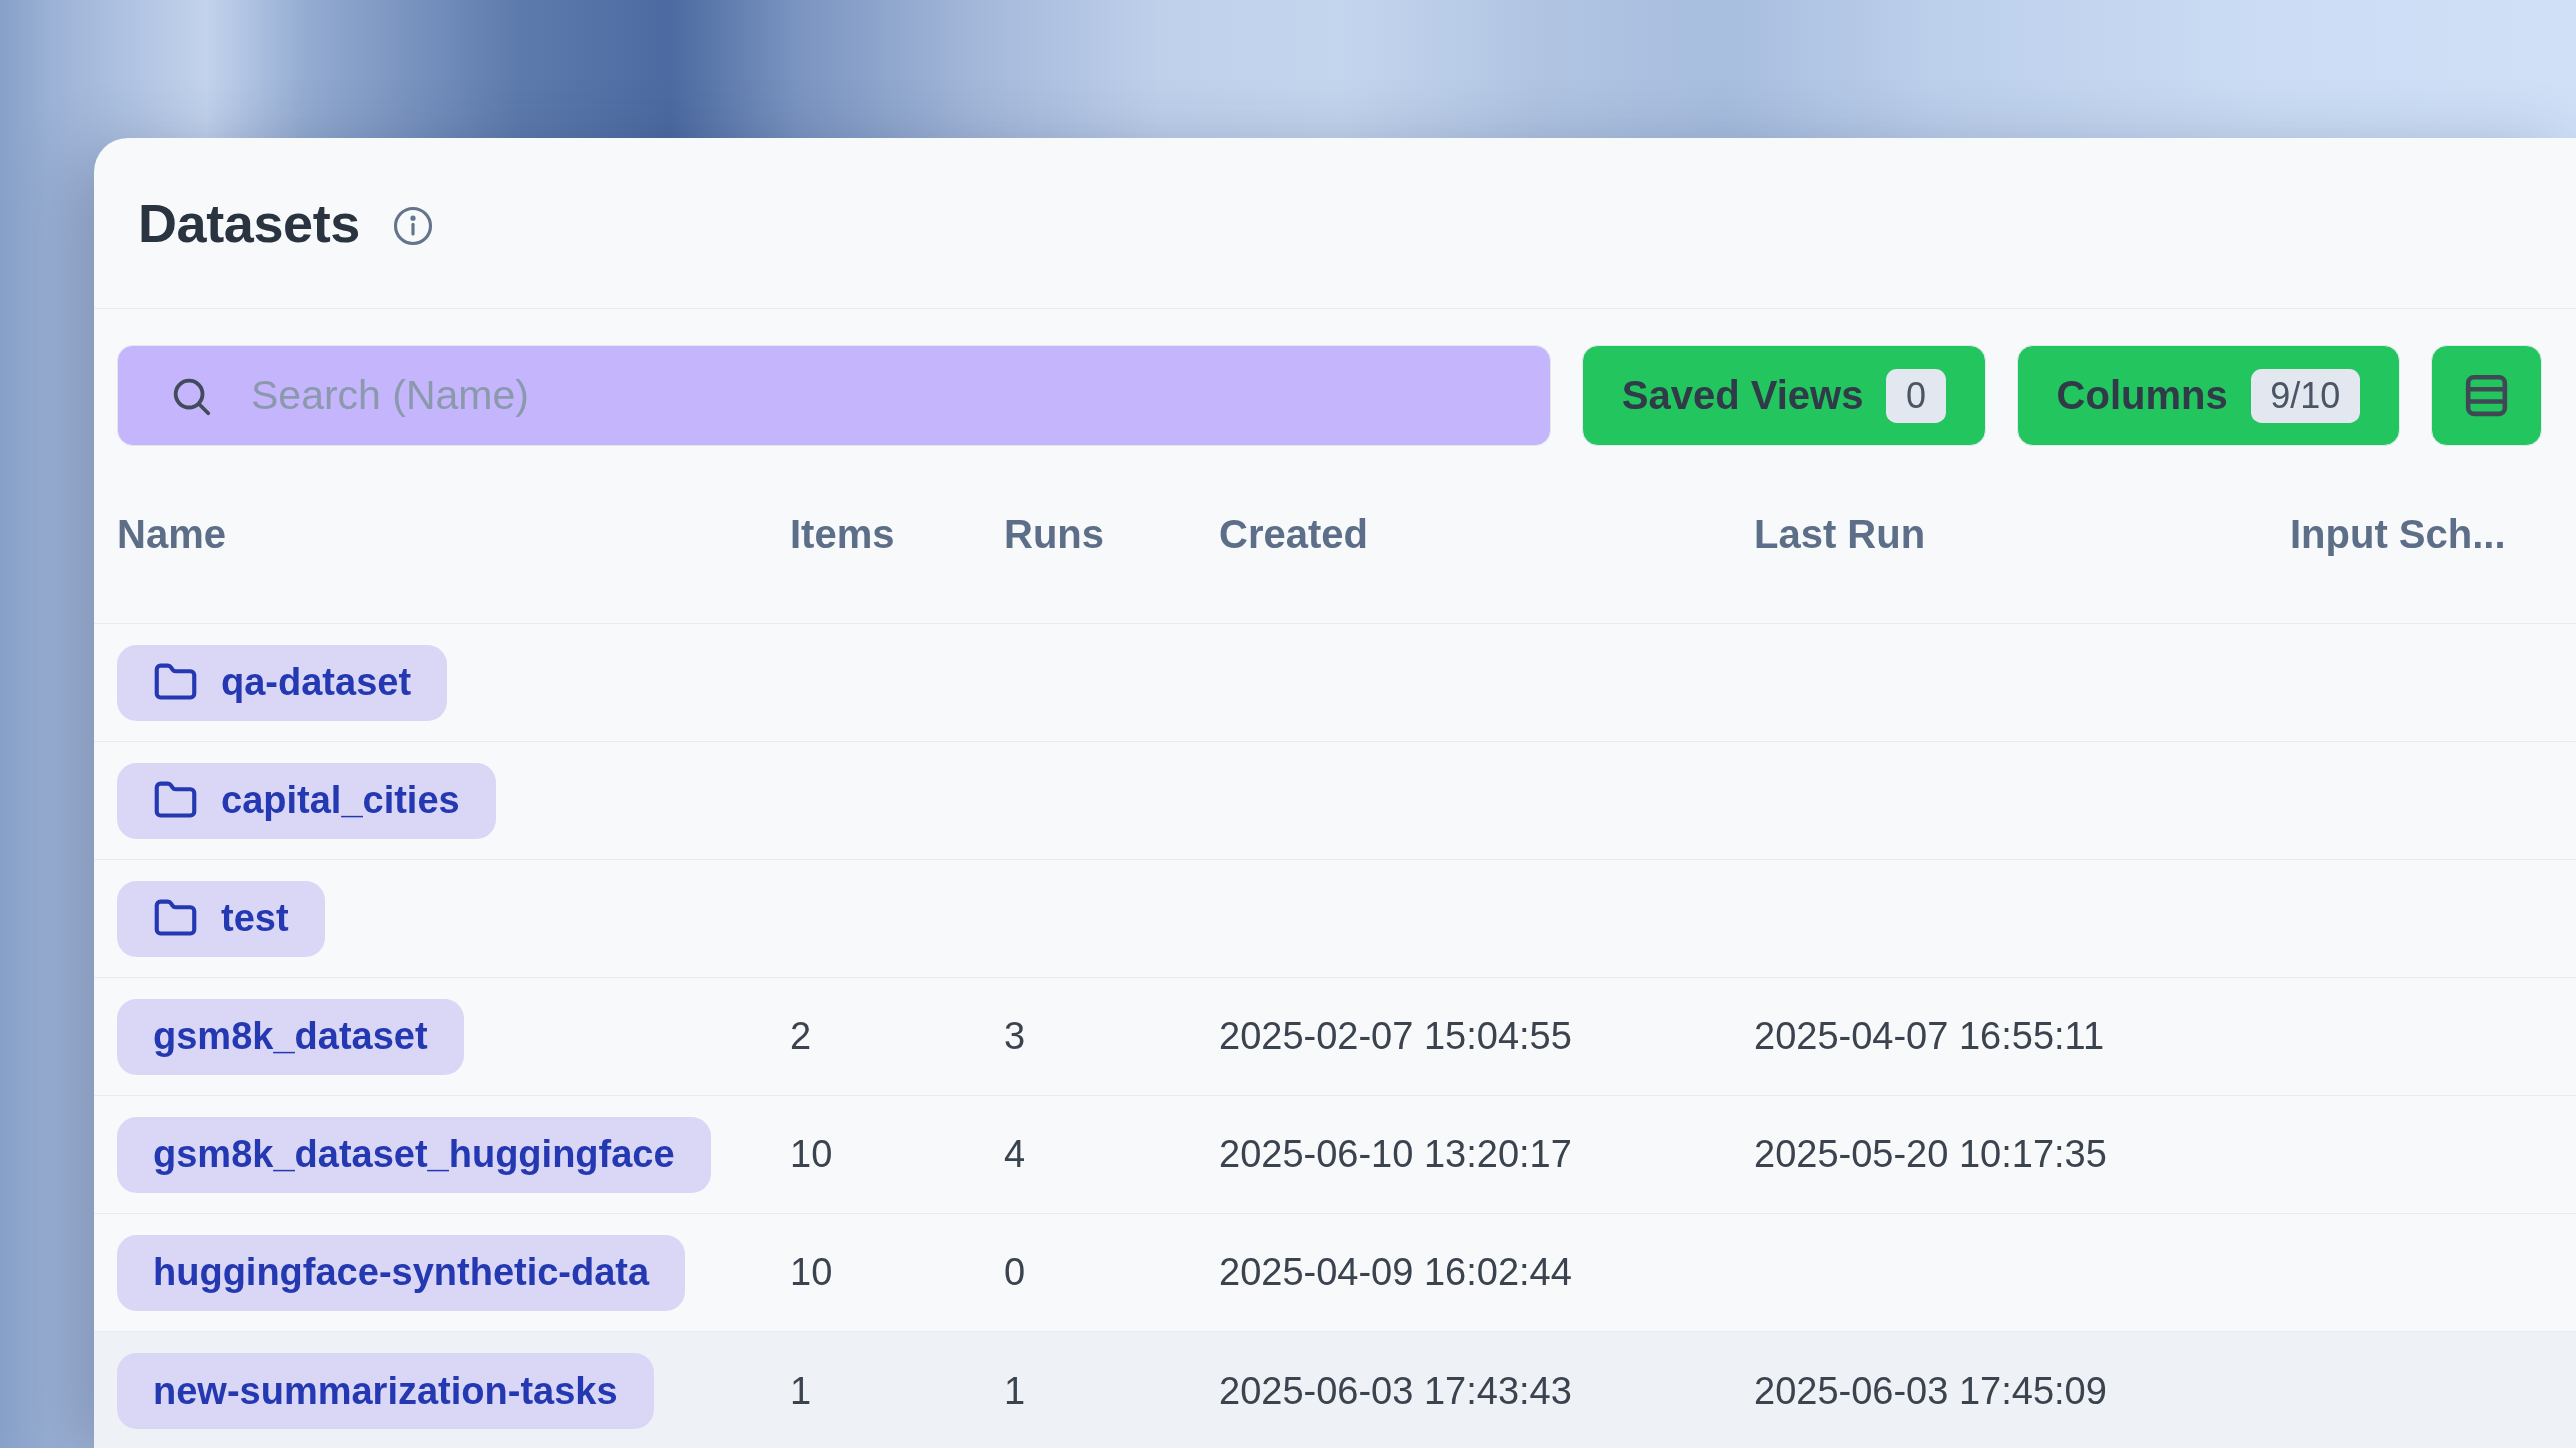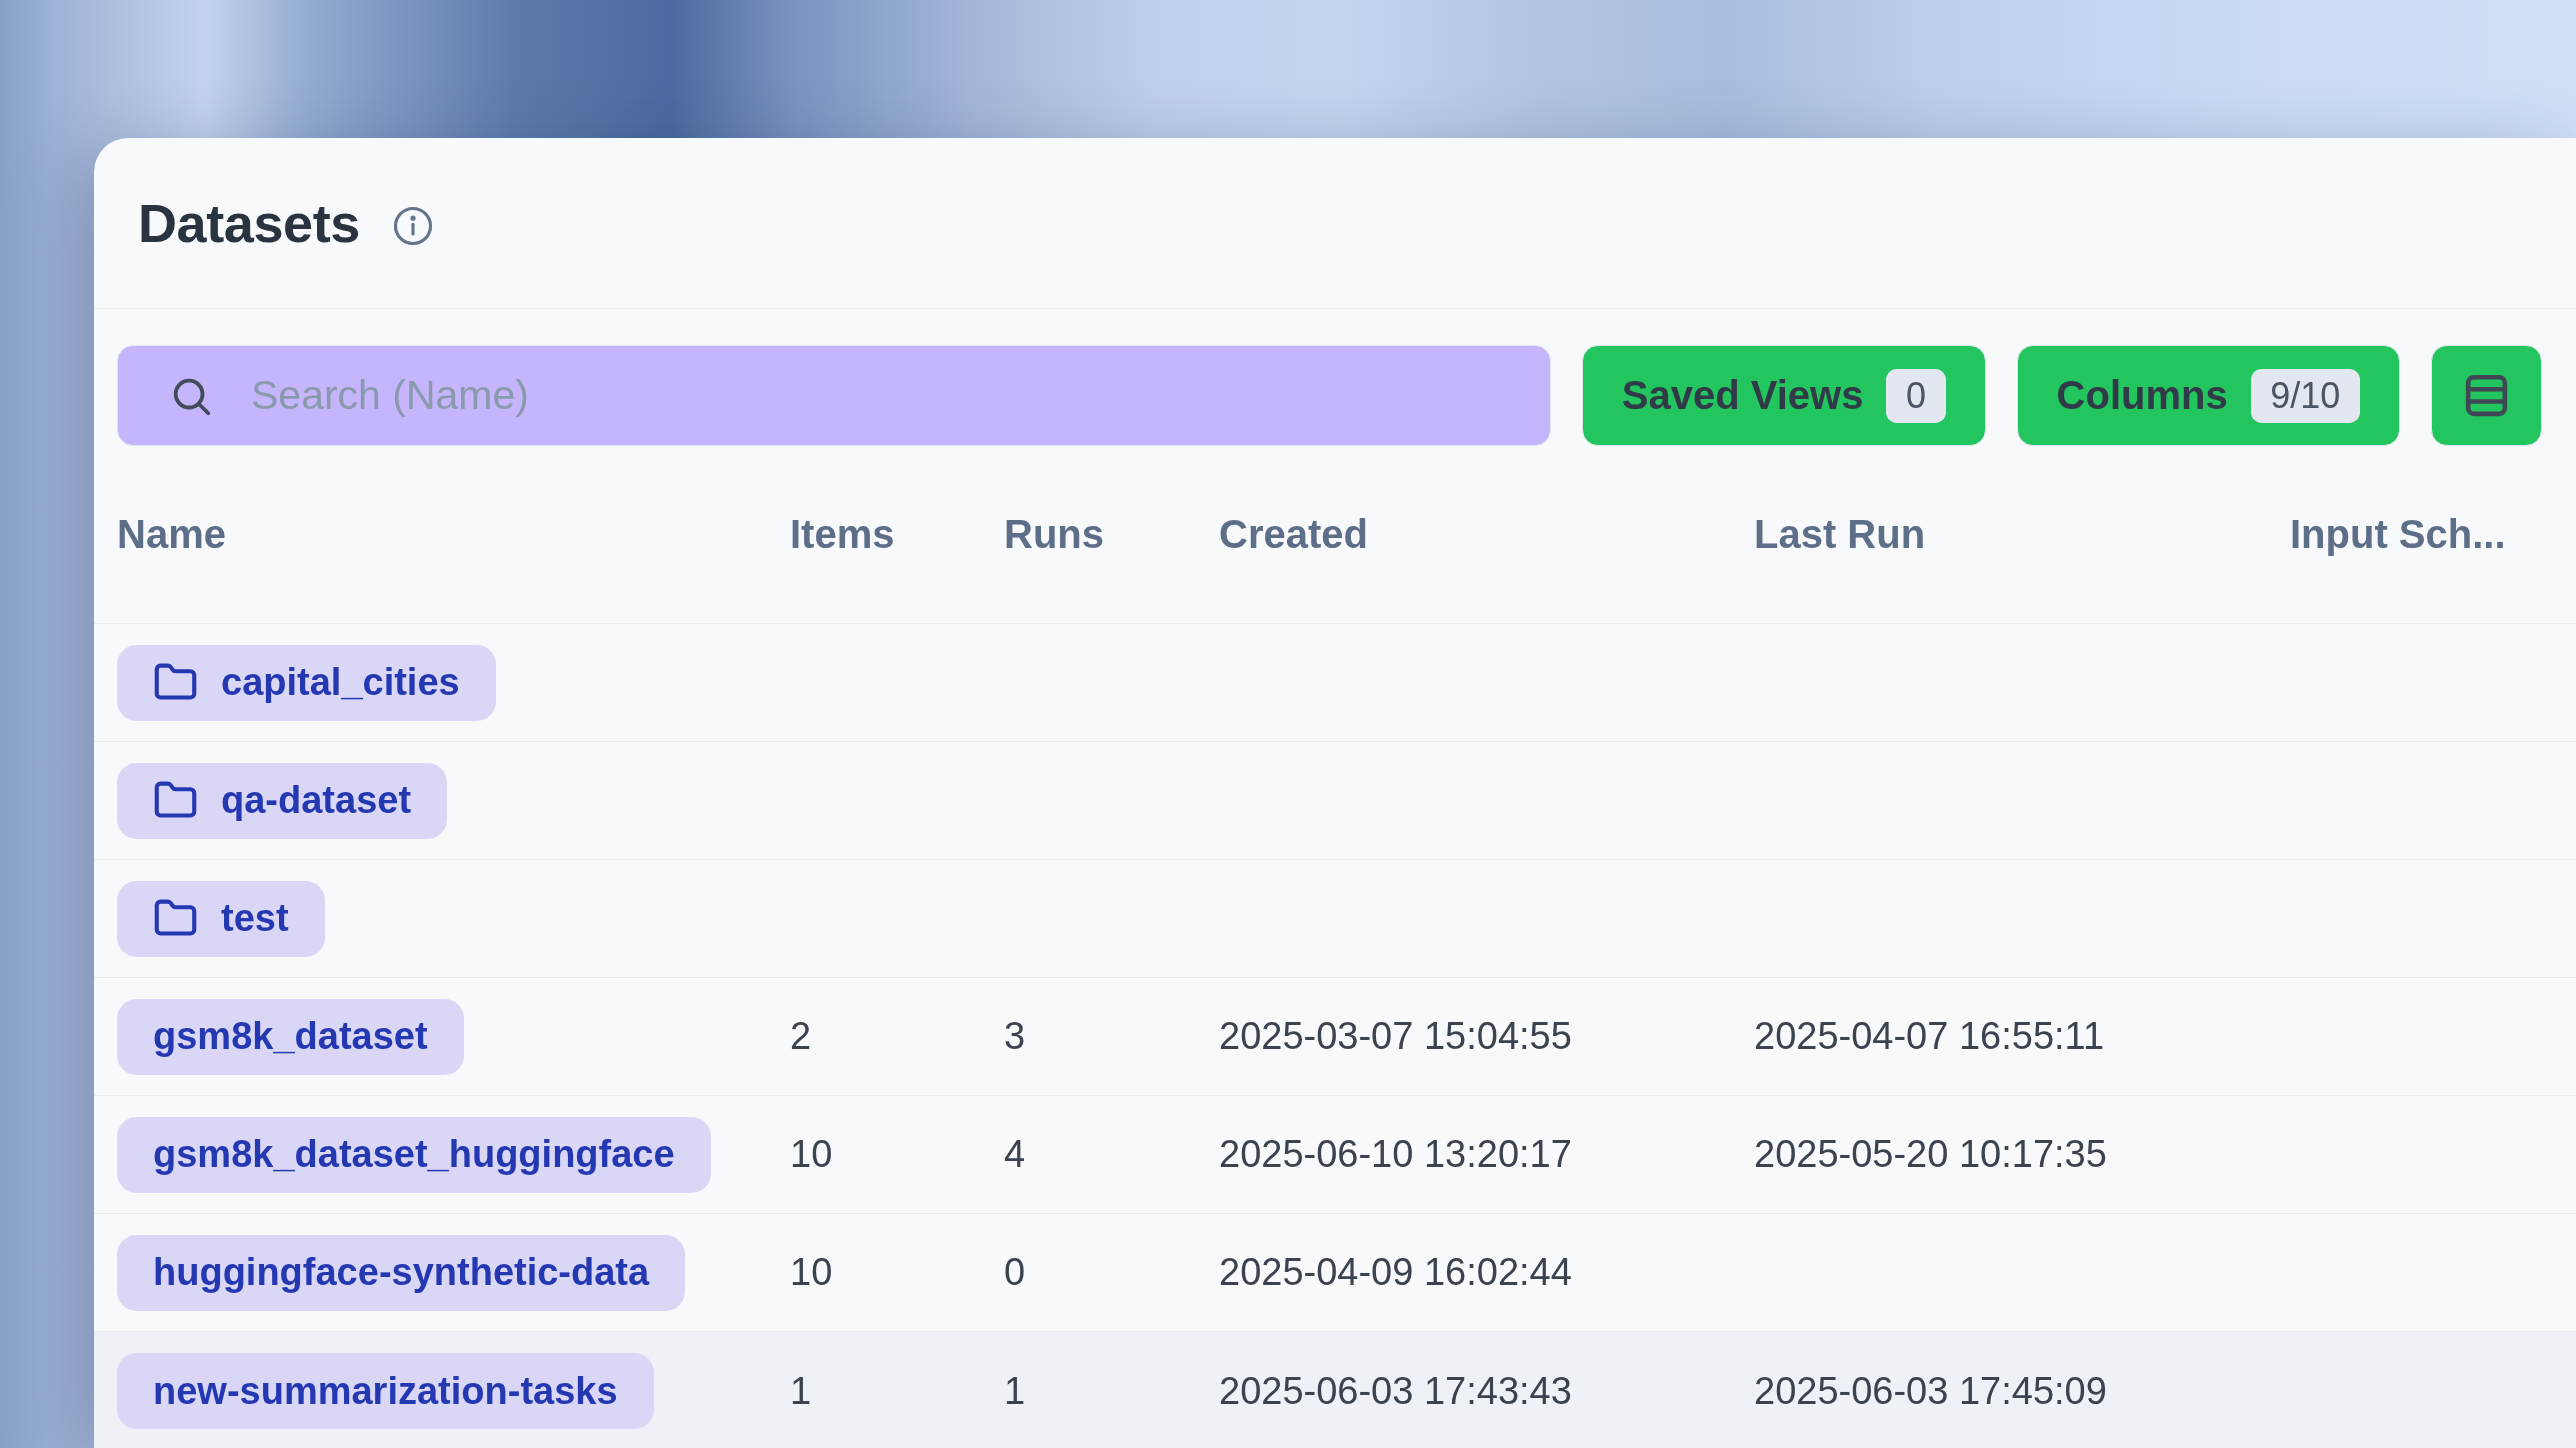--- a/index.html
+++ b/index.html
@@ -152,37 +152,37 @@
       <div class="th">Last Run</div>
       <div class="th">Input Sch...</div>
     </div>
 
     <div class="trow">
       <div class="cell">
         <span class="pill">
           <svg viewBox="0 0 24 24" fill="none" stroke="currentColor" stroke-width="2.2" stroke-linejoin="round" stroke-linecap="round">
             <path d="M20 20a2 2 0 0 0 2-2V8a2 2 0 0 0-2-2h-7.9a2 2 0 0 1-1.69-.9L9.6 3.9A2 2 0 0 0 7.93 3H4a2 2 0 0 0-2 2v13a2 2 0 0 0 2 2Z"></path>
           </svg>
-          <span>capital_cities</span>
+          <span>qa-dataset</span>
         </span>
       </div>
       <div class="cell"></div>
       <div class="cell"></div>
       <div class="cell"></div>
       <div class="cell"></div>
       <div class="cell"></div>
     </div>
 
     <div class="trow">
       <div class="cell">
         <span class="pill">
           <svg viewBox="0 0 24 24" fill="none" stroke="currentColor" stroke-width="2.2" stroke-linejoin="round" stroke-linecap="round">
             <path d="M20 20a2 2 0 0 0 2-2V8a2 2 0 0 0-2-2h-7.9a2 2 0 0 1-1.69-.9L9.6 3.9A2 2 0 0 0 7.93 3H4a2 2 0 0 0-2 2v13a2 2 0 0 0 2 2Z"></path>
           </svg>
-          <span>qa-dataset</span>
+          <span>capital_cities</span>
         </span>
       </div>
       <div class="cell"></div>
       <div class="cell"></div>
       <div class="cell"></div>
       <div class="cell"></div>
       <div class="cell"></div>
     </div>
 
     <div class="trow">
@@ -202,21 +202,21 @@
     </div>
 
     <div class="trow">
       <div class="cell">
         <span class="pill">
           <span>gsm8k_dataset</span>
         </span>
       </div>
       <div class="cell">2</div>
       <div class="cell">3</div>
-      <div class="cell">2025-03-07 15:04:55</div>
+      <div class="cell">2025-02-07 15:04:55</div>
       <div class="cell">2025-04-07 16:55:11</div>
       <div class="cell"></div>
     </div>
 
     <div class="trow">
       <div class="cell">
         <span class="pill">
           <span>gsm8k_dataset_huggingface</span>
         </span>
       </div>

